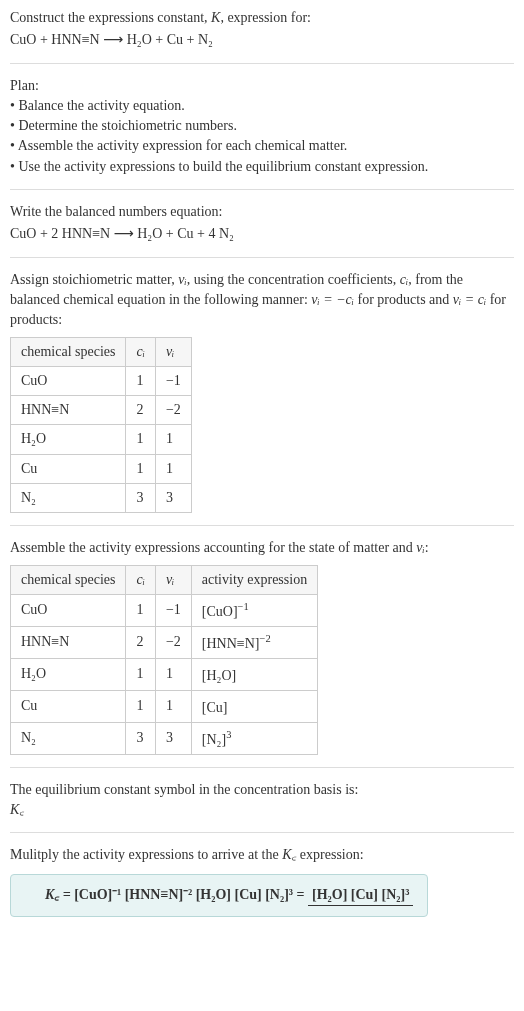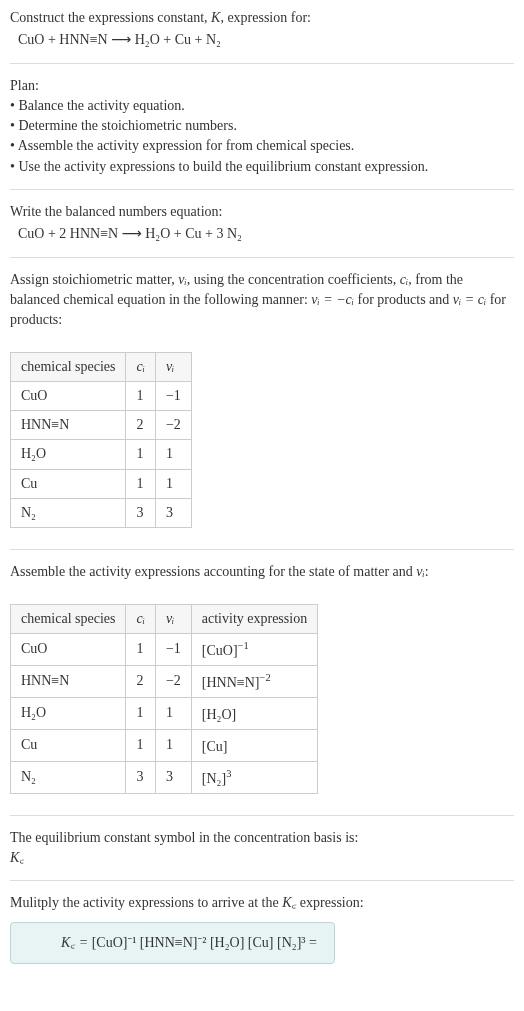--- a/index.html
+++ b/index.html
@@ -12,21 +12,21 @@
     width: 504px;
     line-height: 1.45;
   }
   hr {
     border: none;
     border-top: 1px solid #ddd;
     margin: 12px 0;
   }
   table {
     border-collapse: collapse;
-    margin: 21px 0;
+    margin: 6px 0;
   }
   th, td {
     border: 1px solid #ccc;
     padding: 4px 10px;
     text-align: left;
     font-weight: normal;
   }
   th {
     background: #f6f6f6;
   }
@@ -40,48 +40,48 @@
     display: inline-block;
   }
   .frac {
     display: inline-block;
     vertical-align: middle;
     text-align: center;
   }
   .frac .num { display:block; border-bottom:1px solid #333; padding:0 4px; }
   .frac .den { display:block; padding:0 4px; }
   .italic { font-style: italic; }
-  .eqline { margin: 2px 8px; }
-  .indent { margin-left: 36px; }
+  .eqline { margin: 2px 0; }
+  .indent { margin-left: 20px; font-weight: bold; }
 </style>
 </head>
 <body>
 
 
 
 
 <div>
   <span>Construct the expressions constant, </span><span class="italic">K</span><span>, expression for:</span>
 </div>
 <div class="eqline">CuO + HNN≡N ⟶ H₂O + Cu + N₂</div>
 
 <hr>
 
 
 <div>Plan:</div>
 <div>• Balance the activity equation.</div>
 <div>• Determine the stoichiometric numbers.</div>
-<div>• Assemble the activity expression for from chemical species.</div>
+<div>• Assemble the activity expression for each chemical matter.</div>
 <div>• Use the activity expressions to build the equilibrium constant expression.</div>
 
 <hr>
 
 
 <div>Write the balanced numbers equation:</div>
-<div class="eqline">CuO + 2 HNN≡N ⟶ H₂O + Cu + 3 N₂</div>
+<div class="eqline">CuO + 2 HNN≡N ⟶ H₂O + Cu + 4 N₂</div>
 
 <hr>
 
 
 <div>
   <span>Assign stoichiometric matter, </span><span class="italic">νᵢ</span><span>, using the concentration coefficients, </span><span class="italic">cᵢ</span><span>, from the balanced chemical equation in the following manner: </span><span class="italic">νᵢ = −cᵢ</span><span> for products and </span><span class="italic">νᵢ = cᵢ</span><span> for products:</span>
 </div>
 
 <table>
   <tbody>
@@ -173,18 +173,19 @@
 
 <hr>
 
 <div>
   <span>Mulitply the activity expressions to arrive at the </span><span class="italic">K꜀</span><span> expression:</span>
 </div>
 
 <div class="answer-box">
   <div class="indent">
     <span class="italic">K꜀ = </span><span>[CuO]⁻¹ [HNN≡N]⁻² [H₂O] [Cu] [N₂]³ = </span><span class="frac">
+      <span class="num">[H₂O] [Cu] [N₂]³</span>
     </span>
   </div>
 </div>
 
 
 
 
 </body></html>

